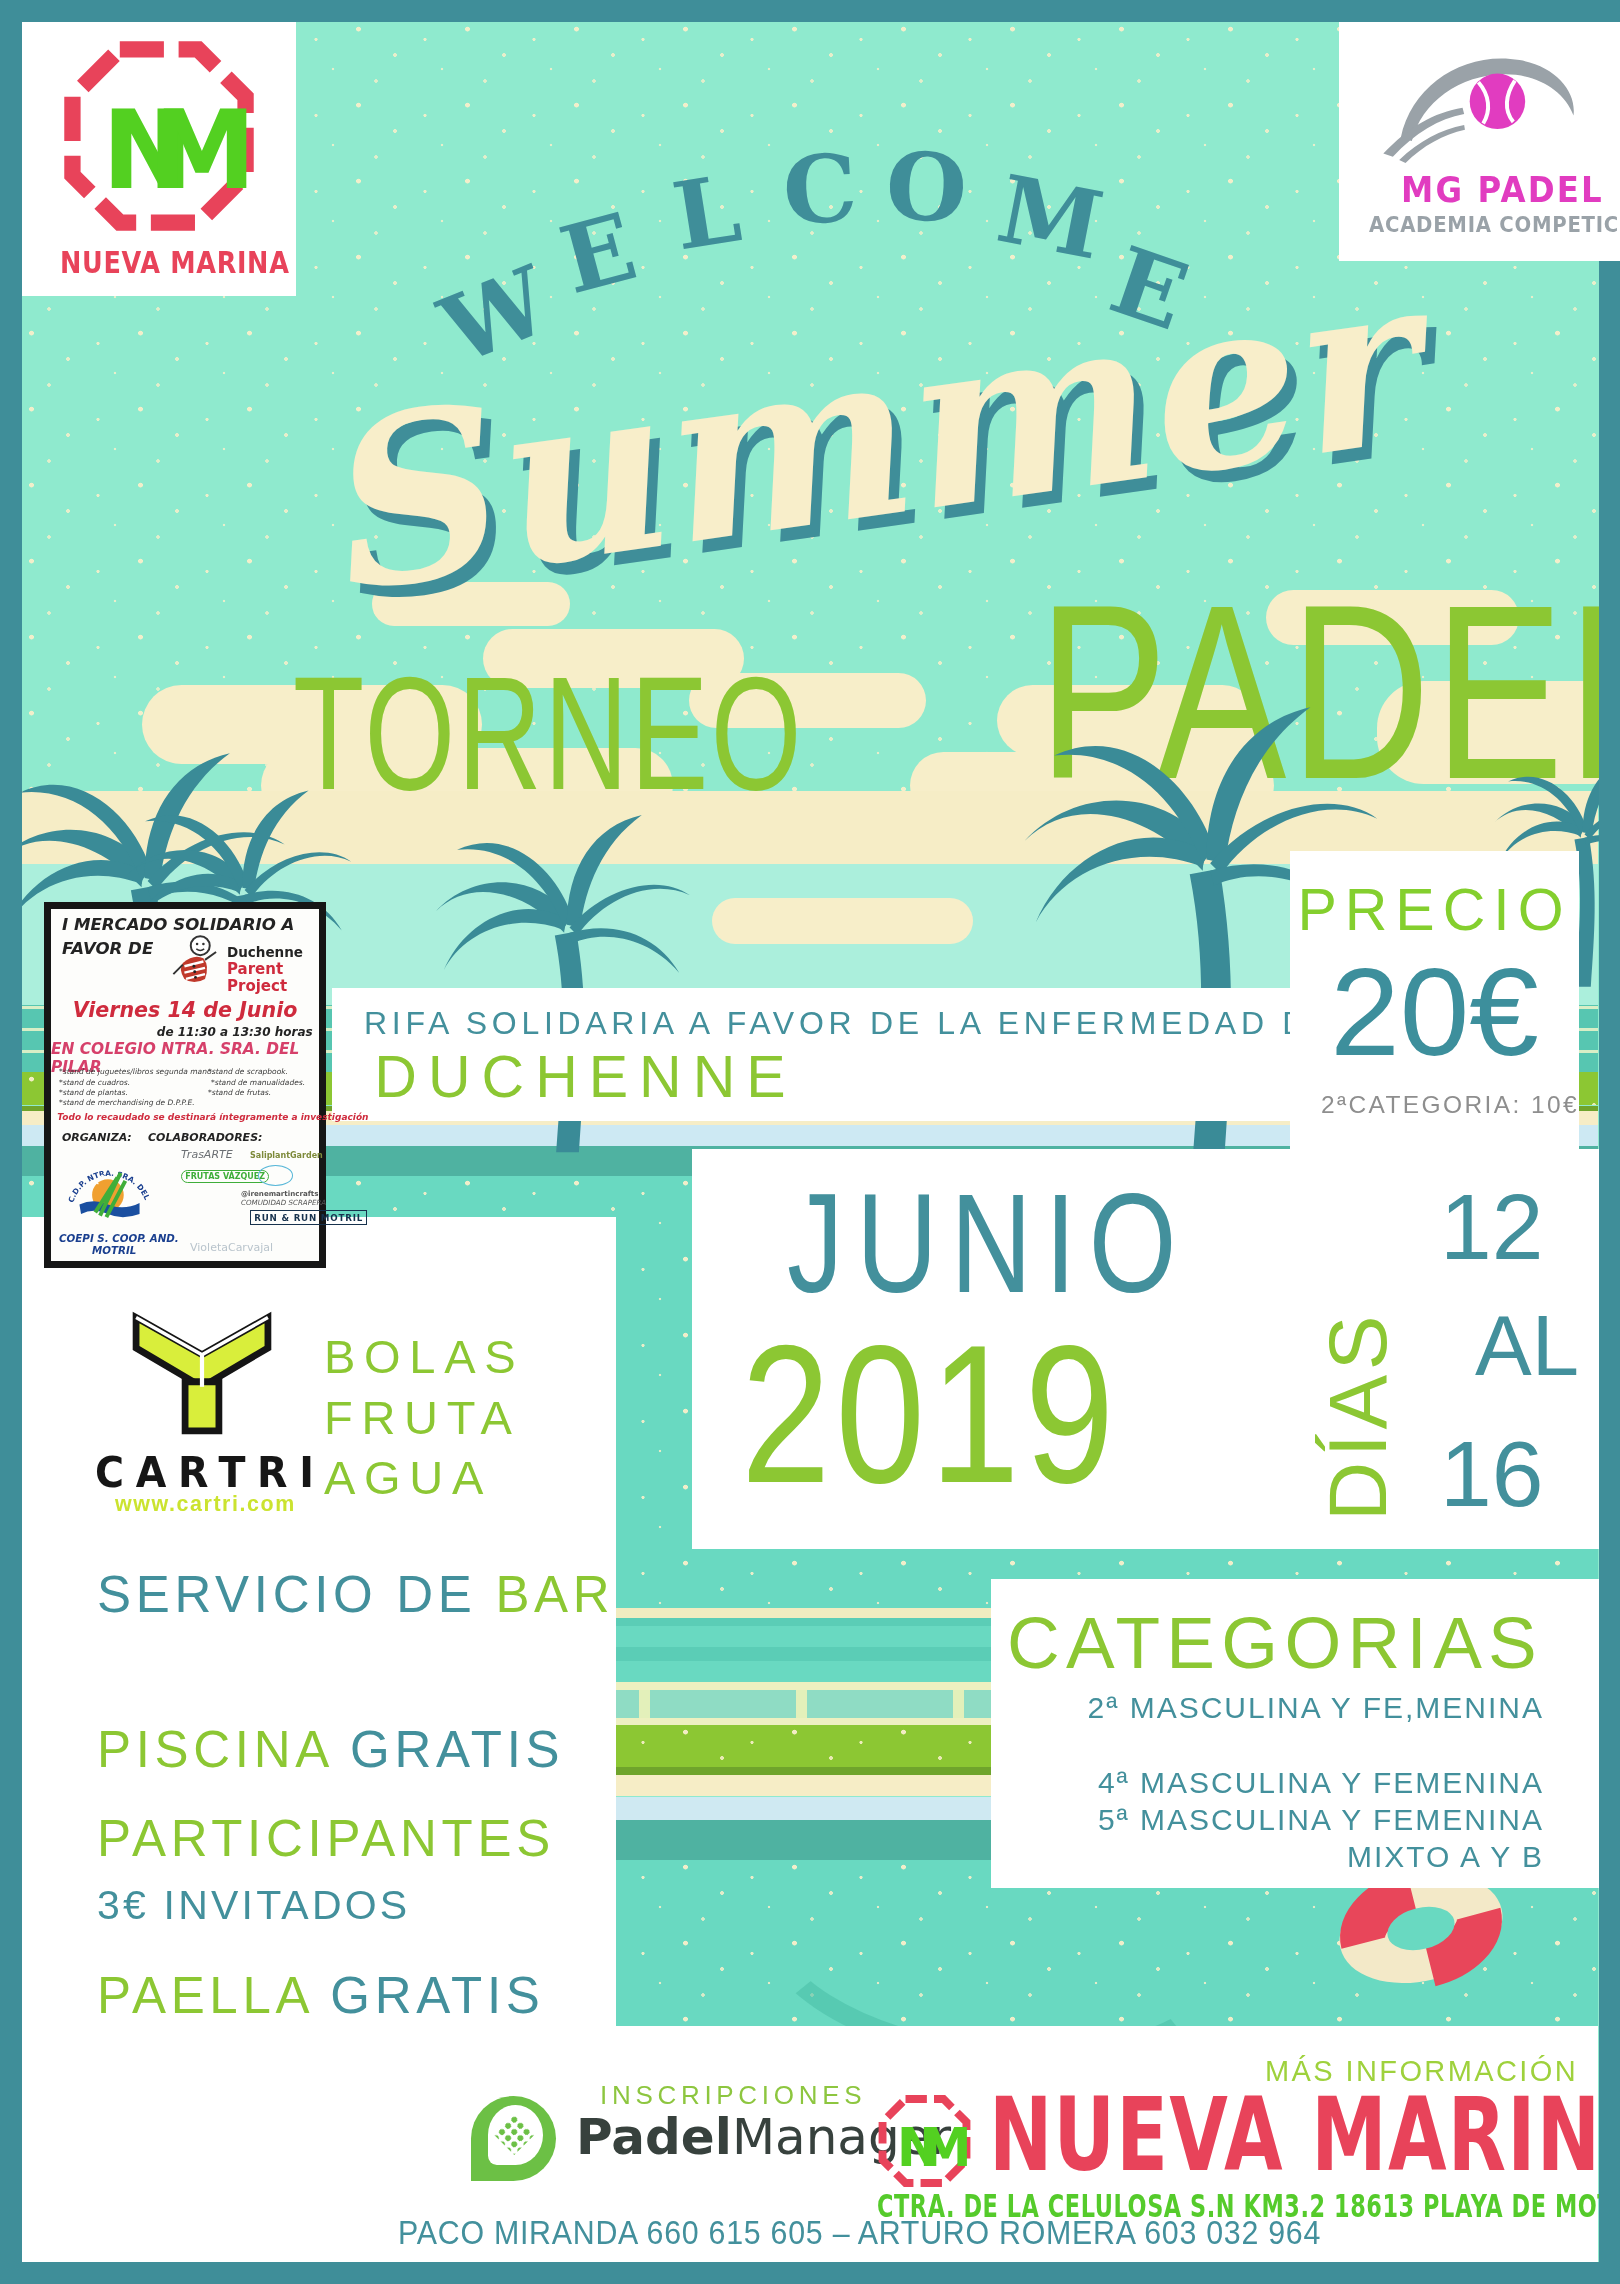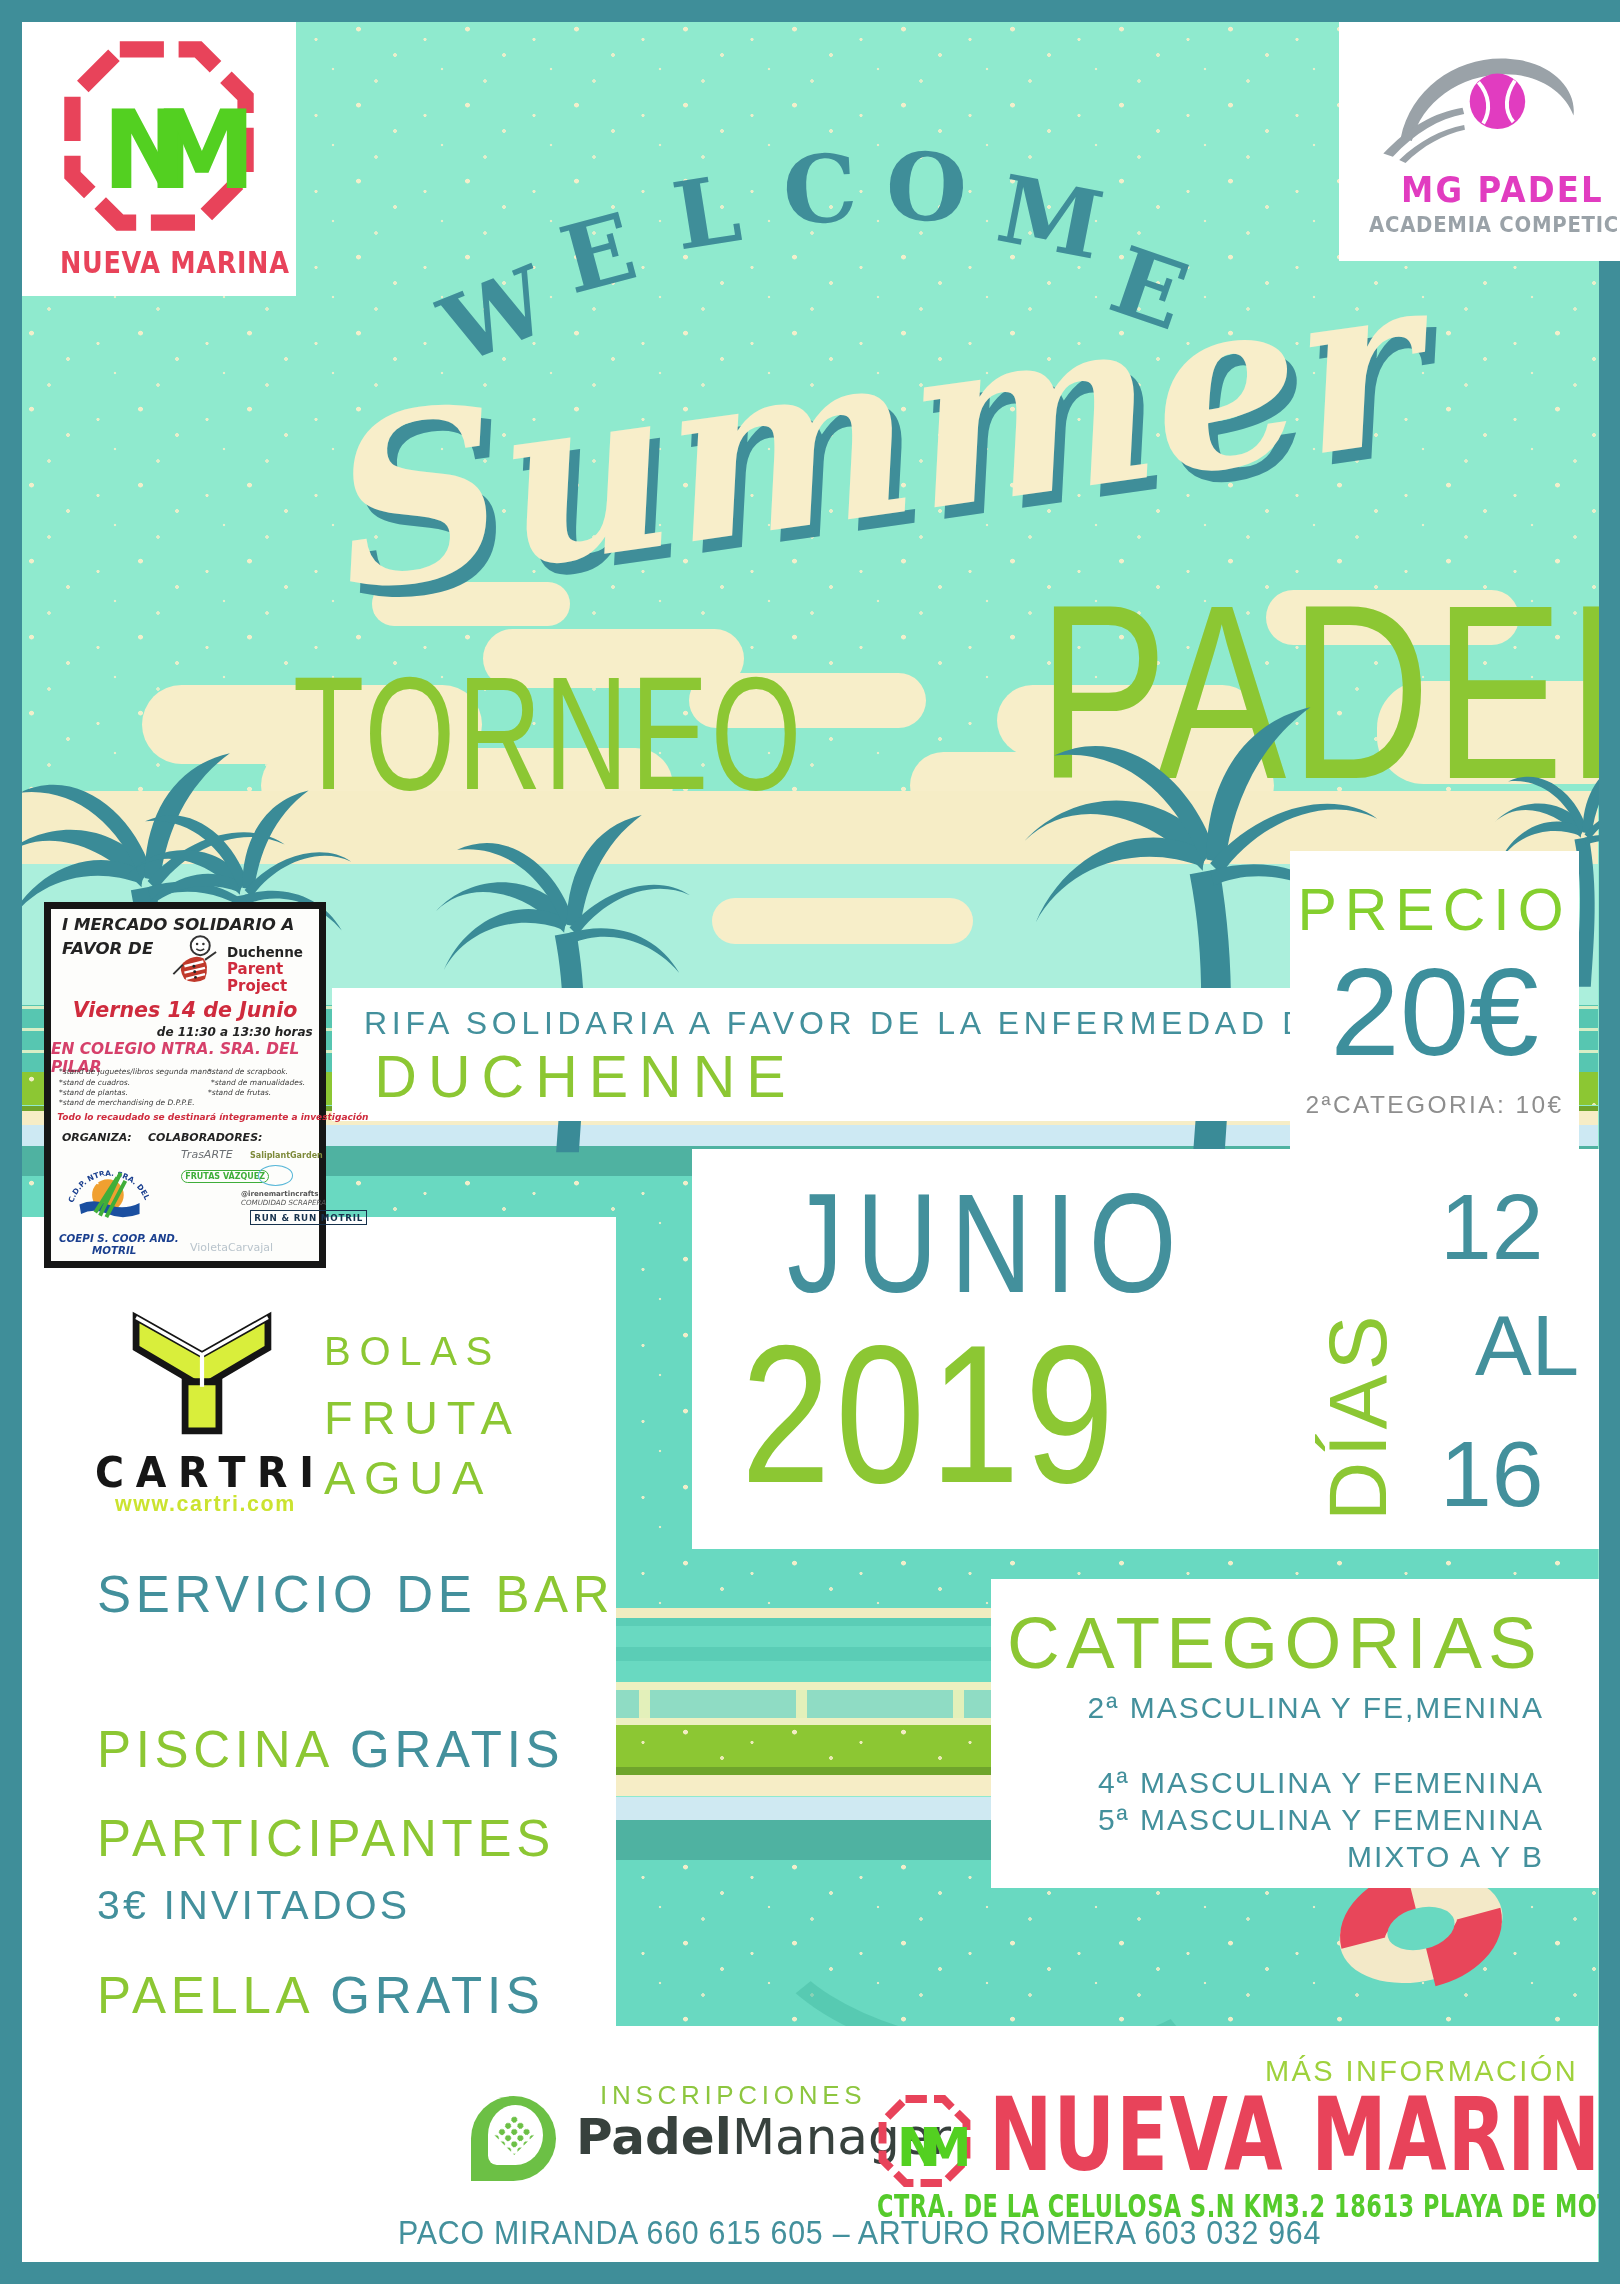--- a/index.html
+++ b/index.html
@@ -144,21 +144,21 @@
   </div>
 
   <div class="abs panel" style="left:332px;top:988px;width:1064px;height:133px;z-index:10;">
     <div class="abs teal nowrap" style="left:32px;top:17.4px;font-size:32px;letter-spacing:4.7px;">RIFA SOLIDARIA A FAVOR DE LA ENFERMEDAD DE</div>
     <div class="abs green" style="left:0;top:55px;width:507px;text-align:center;font-size:59px;letter-spacing:11px;">DUCHENNE</div>
   </div>
 
   <div class="abs panel" style="left:1290px;top:851px;width:289px;height:305px;z-index:10;text-align:center;">
     <div style="margin-top:25px;font-size:59px;letter-spacing:8px;color:#84cf2e;">PRECIO</div>
     <div style="margin-top:4.7px;font-size:125px;line-height:1;color:#3d8f9c;">20€</div>
-    <div style="margin-top:17.4px;font-size:24.5px;letter-spacing:2.4px;color:#8e8e8e;">2ªCATEGORIA: 10€</div>
+    <div style="margin-top:17.4px;font-size:24.5px;letter-spacing:2.4px;color:#8e8e8e;text-align:right;">2ªCATEGORIA: 10€</div>
   </div>
 
   <div class="abs panel" style="left:692px;top:1149px;width:1098px;height:400px;z-index:10;">
     <div class="abs teal cx nowrap" style="left:95px;top:24px;font-size:141px;letter-spacing:16px;line-height:1;transform:scaleX(.8);">JUNIO</div>
     <div class="abs green cx nowrap" style="left:49px;top:168px;font-size:196px;letter-spacing:6.3px;line-height:1;transform:scaleX(.82);">2019</div>
     <div class="abs green" style="left:619px;top:40px;height:332px;font-size:82px;letter-spacing:4.7px;writing-mode:vertical-rl;transform:rotate(180deg);">DÍAS</div>
     <div class="abs teal" style="left:748px;top:32px;font-size:93px;line-height:1;">12</div>
     <div class="abs teal" style="left:783px;top:154px;font-size:85px;line-height:1;">AL</div>
     <div class="abs teal" style="left:748px;top:279px;font-size:93px;line-height:1;">16</div>
   </div>
@@ -185,21 +185,21 @@
       <g fill="#d9ee3b" stroke="#151515" stroke-width="8" stroke-linejoin="miter">
         <path d="M22,16 L100,60 L178,16 L178,52 L100,98 L22,52 Z"></path>
         <path d="M80,92 L120,92 L120,150 L80,150 Z"></path>
       </g>
       <path d="M100,60 L100,98" stroke="#fff" stroke-width="5"></path>
       <path d="M22,16 L100,60 L178,16" fill="none" stroke="#fff" stroke-width="4"></path>
     </svg>
     <div class="abs cx" style="left:73px;top:230px;font-size:43px;font-weight:bold;letter-spacing:12.7px;color:#161616;transform:scaleX(.92);font-family:'DejaVu Sans',sans-serif;">CARTRI</div>
     <div class="abs" style="left:93px;top:275px;font-size:21.4px;font-weight:bold;letter-spacing:1.6px;color:#cbe32f;">www.cartri.com</div>
 
-    <div class="abs green" style="left:302px;top:112px;font-size:40px;letter-spacing:8.7px;">BOLAS</div>
+    <div class="abs green" style="left:302px;top:112px;font-size:47px;letter-spacing:8.7px;">BOLAS</div>
     <div class="abs green" style="left:302px;top:173px;font-size:47px;letter-spacing:8.7px;">FRUTA</div>
     <div class="abs green" style="left:302px;top:233px;font-size:47px;letter-spacing:8.7px;">AGUA</div>
 
     <div class="bigline" style="top:348px;">
       <span class="teal">SERVICIO DE</span>
       <span class="green">BAR</span>
     </div>
     <div class="bigline" style="top:503px;">
       <span class="green">PISCINA</span>
       <span class="teal">GRATIS</span>

